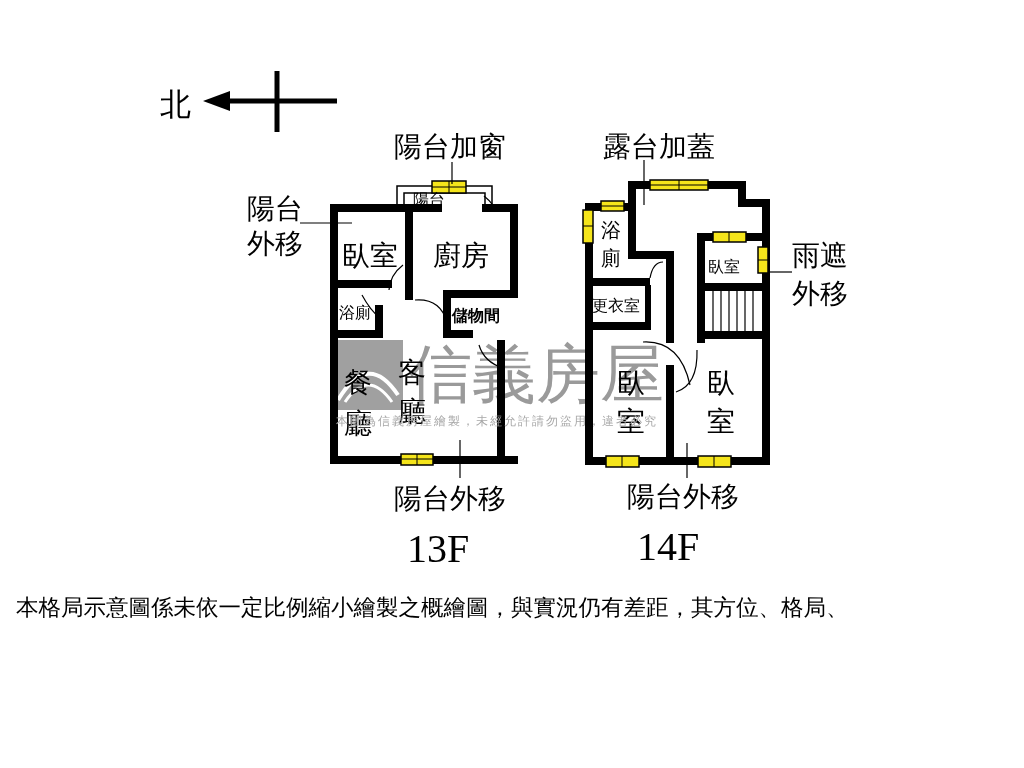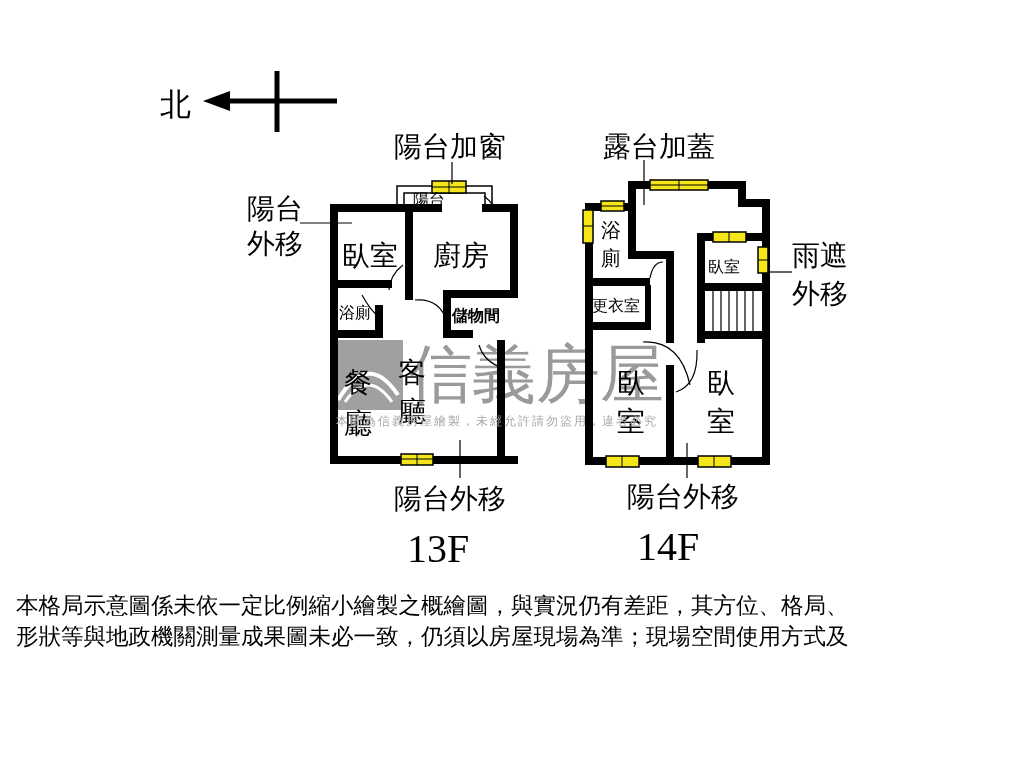--- a/index.html
+++ b/index.html
@@ -13,21 +13,21 @@
   .lbl-xs { font-size: 16px; }
   .floor { font-size: 40px; font-family: "Liberation Serif", "DejaVu Serif", serif; }
   .wm-big { font-family: "DejaVu Sans", "Liberation Sans", sans-serif; font-size: 64px; fill: #9a9a9a; }
   .wm-small { font-family: "DejaVu Sans", "Liberation Sans", sans-serif; font-size: 12px; fill: #a8a8a8; letter-spacing: 2px; }
   .wall { fill: #000; }
   .win { fill: #f5e51b; stroke: #000; stroke-width: 1.5; }
   .thin { stroke: #000; stroke-width: 1.5; fill: none; }
   .door { stroke: #000; stroke-width: 1.2; fill: none; }
   .disclaimer {
     position: absolute; left: 16px; top: 592px; width: 1000px;
-    font-family: Liberation Mono, monospace;
+    font-family: Liberation Sans, sans-serif;
     font-size: 22.5px; line-height: 31px; color: #000;
   }
   .disclaimer div { white-space: nowrap; }
 </style>
 </head>
 <body>
 
 <svg id="plan" viewBox="0 0 1024 768" xmlns="http://www.w3.org/2000/svg">
 
   <g>
@@ -173,14 +173,13 @@
   <text class="lbl lbl-md" x="707" y="431">室</text>
   <line x1="687" y1="443" x2="687" y2="478" stroke="#000" stroke-width="1.2"></line>
   <text class="lbl lbl-md" x="627" y="506">陽台外移</text>
   <text class="lbl floor" x="637" y="560">14F</text>
 
   <text class="wm-small" x="336" y="425">本圖為信義房屋繪製，未經允許請勿盜用，違者必究</text>
 </svg>
 
 <div class="disclaimer">
   <div>本格局示意圖係未依一定比例縮小繪製之概繪圖，與實況仍有差距，其方位、格局、</div>
-  <div>形狀等與地政機關測量成果圖未必一致，仍須以房屋現場為準；現場空間使用方式及</div>
 </div>
 
 </body></html>

